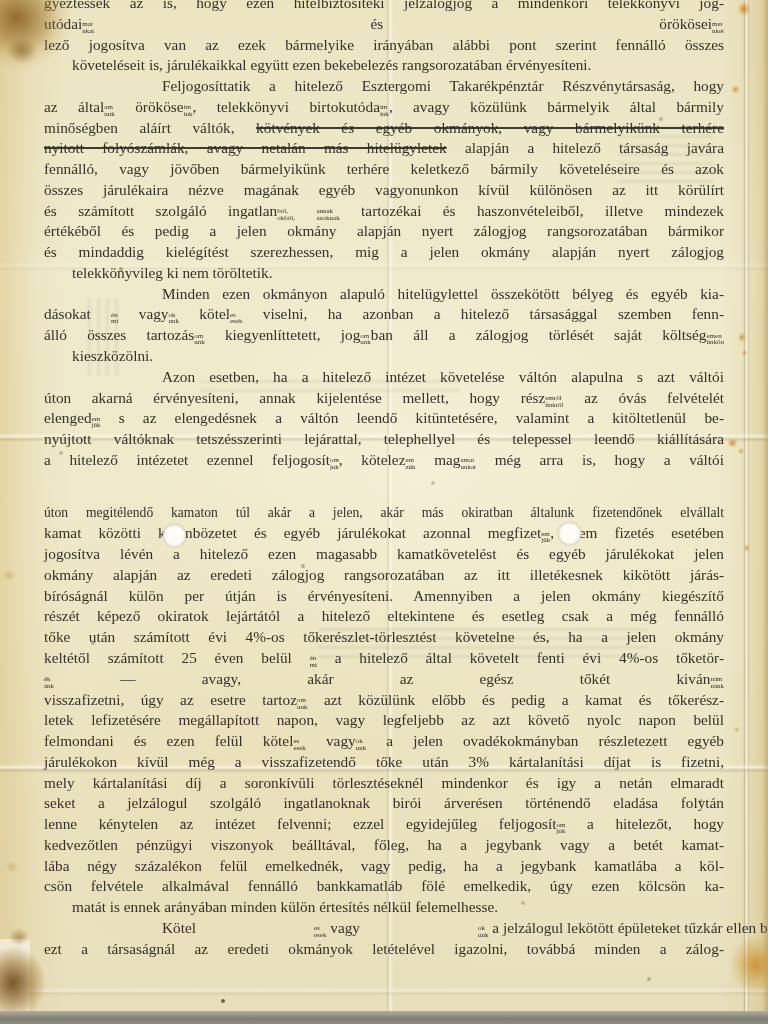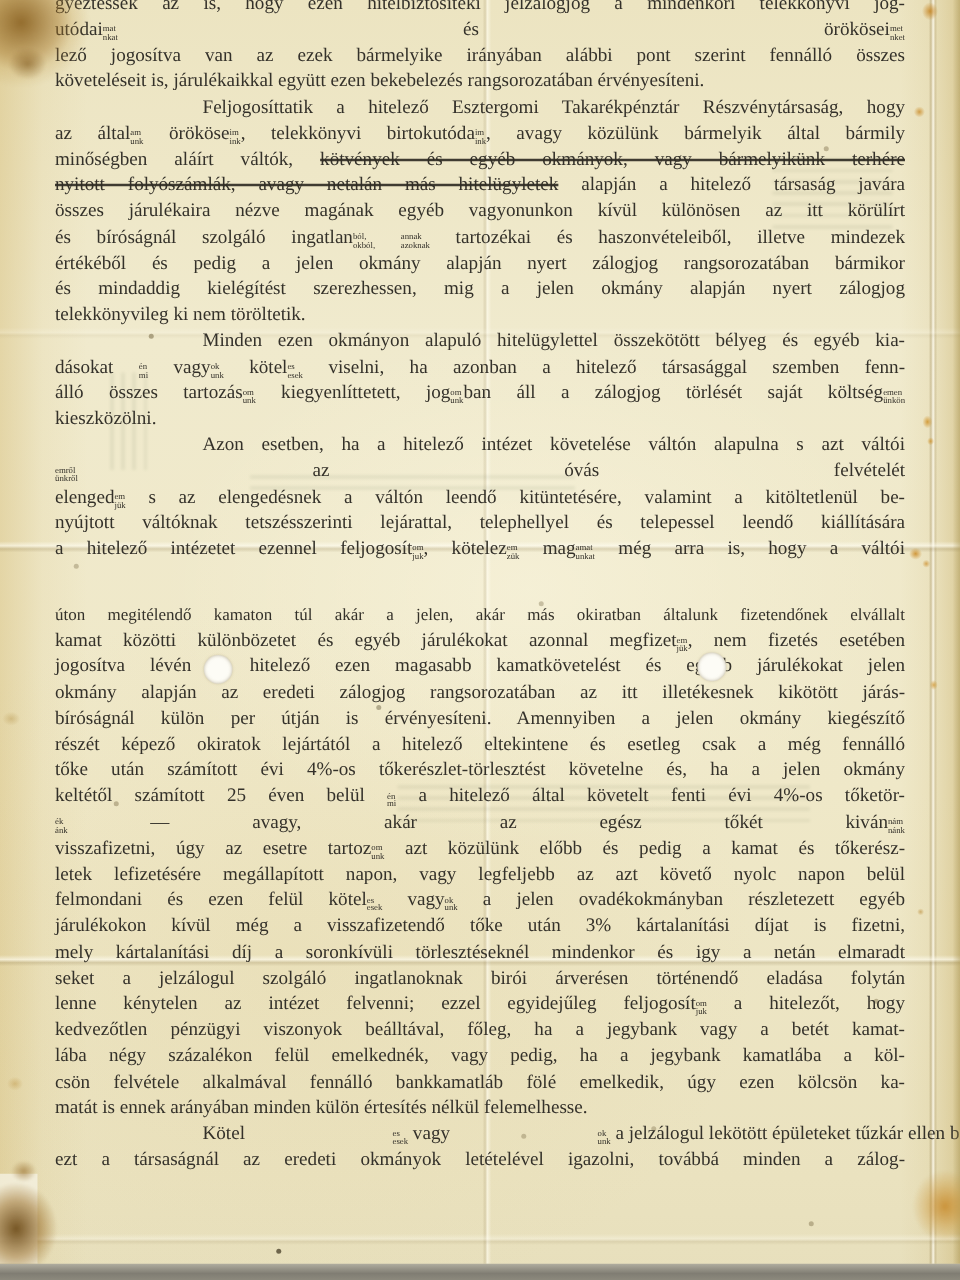--- a/index.html
+++ b/index.html
@@ -16,21 +16,21 @@
   .textblock{
     position:absolute;left:44px;top:-7px;width:680px;z-index:2;
     color:#34312a;font-size:15.3px;line-height:20.78px;
   }
   .para{margin:0;}
   .para.indent .line:first-child{text-indent:118px;}
   .line{
     white-space:nowrap;text-align:justify;text-align-last:justify;
     height:20.78px;overflow:visible;
   }
-  .line.end{text-align-last:left;}
+  .line.end{text-align-last:left;margin-left:28px;}
   .line.cond{font-size:13.6px;margin-top:32px;}
   .strike{text-decoration:line-through;text-decoration-thickness:1.8px;text-decoration-color:rgba(48,44,36,.92);}
   .alt{display:inline-block;vertical-align:-4px;line-height:1;text-align:left;}
   .alt span{display:block;font-size:7px;line-height:6.6px;letter-spacing:0;}
   
   .crease-v{position:absolute;top:0;bottom:13px;width:7px;z-index:1;}
   .crease-v.center{left:386px;background:linear-gradient(90deg,transparent,rgba(125,104,58,.16) 30%,rgba(255,252,238,.65) 55%,transparent);}
   .crease-v.right{left:743px;background:linear-gradient(90deg,transparent,rgba(130,108,58,.28) 25%,rgba(255,252,240,.8) 50%,rgba(130,108,58,.18) 75%,transparent);}
   .crease-h{position:absolute;left:0;right:0;height:9px;z-index:1;}
   .crease-h.c1{top:262px;opacity:.5;background:linear-gradient(180deg,transparent,rgba(255,253,242,.4) 45%,rgba(122,102,56,.12) 70%,transparent);}
@@ -99,35 +99,36 @@
         <div class="line"><span>gyeztessék az is, hogy ezen hitelbiztosítéki jelzálogjog a mindenkori telekkönyvi jog-</span></div>
         <div class="line"><span>utódai</span><span class="alt"><span>mat</span><span>nkat</span></span><span> és örökösei</span><span class="alt"><span>met</span><span>nket</span></span></div>
         <div class="line"><span>lező jogosítva van az ezek bármelyike irányában alábbi pont szerint fennálló összes</span></div>
         <div class="line end"><span>követeléseit is, járulékaikkal együtt ezen bekebelezés rangsorozatában érvényesíteni.</span></div>
       </div>
       <div class="para indent">
         <div class="line"><span>Feljogosíttatik a hitelező Esztergomi Takarékpénztár Részvénytársaság, hogy</span></div>
         <div class="line"><span>az által</span><span class="alt"><span>am</span><span>unk</span></span><span> örököse</span><span class="alt"><span>im</span><span>ink</span></span><span>, telekkönyvi birtokutóda</span><span class="alt"><span>im</span><span>ink</span></span><span>, avagy közülünk bármelyik által bármily</span></div>
         <div class="line"><span>minőségben aláírt váltók, </span><span class="strike">kötvények és egyéb okmányok, vagy bármelyikünk terhére</span></div>
         <div class="line"><span class="strike">nyitott folyószámlák, avagy netalán más hitelügyletek</span><span> alapján a hitelező társaság javára</span></div>
+        <div class="line"><span>fennálló, vagy jövőben bármelyikünk terhére keletkező bármily követeléseire és azok</span></div>
         <div class="line"><span>összes járulékaira nézve magának egyéb vagyonunkon kívül különösen az itt körülírt</span></div>
-        <div class="line"><span>és bíróságnál szolgáló ingatlan</span><span class="alt"><span>ból,</span><span>okból,</span></span><span> </span><span class="alt"><span>annak</span><span>azoknak</span></span><span> tartozékai és haszonvételeiből, illetve mindezek</span></div>
+        <div class="line"><span>és számított szolgáló ingatlan</span><span class="alt"><span>ból,</span><span>okból,</span></span><span> </span><span class="alt"><span>annak</span><span>azoknak</span></span><span> tartozékai és haszonvételeiből, illetve mindezek</span></div>
         <div class="line"><span>értékéből és pedig a jelen okmány alapján nyert zálogjog rangsorozatában bármikor</span></div>
         <div class="line"><span>és mindaddig kielégítést szerezhessen, mig a jelen okmány alapján nyert zálogjog</span></div>
         <div class="line end"><span>telekkönyvileg ki nem töröltetik.</span></div>
       </div>
       <div class="para indent">
         <div class="line"><span>Minden ezen okmányon alapuló hitelügylettel összekötött bélyeg és egyéb kia-</span></div>
         <div class="line"><span>dásokat </span><span class="alt"><span>én</span><span>mi</span></span><span> vagy</span><span class="alt"><span>ok</span><span>unk</span></span><span> kötel</span><span class="alt"><span>es</span><span>esek</span></span><span> viselni, ha azonban a hitelező társasággal szemben fenn-</span></div>
         <div class="line"><span>álló összes tartozás</span><span class="alt"><span>om</span><span>unk</span></span><span> kiegyenlíttetett, jog</span><span class="alt"><span>om</span><span>unk</span></span><span>ban áll a zálogjog törlését saját költség</span><span class="alt"><span>emen</span><span>ünkön</span></span></div>
         <div class="line end"><span>kieszközölni.</span></div>
       </div>
       <div class="para indent">
         <div class="line"><span>Azon esetben, ha a hitelező intézet követelése váltón alapulna s azt váltói</span></div>
-        <div class="line"><span class="alt"><span>emről</span><span>ünkről</span></span><span> az óvás felvételét</span></div>
+        <div class="line"><span>úton akarná érvényesíteni, annak kijelentése mellett, hogy rész</span><span class="alt"><span>emről</span><span>ünkről</span></span><span> az óvás felvételét</span></div>
         <div class="line"><span>elenged</span><span class="alt"><span>em</span><span>jük</span></span><span> s az elengedésnek a váltón leendő kitüntetésére, valamint a kitöltetlenül be-</span></div>
         <div class="line"><span>nyújtott váltóknak tetszésszerinti lejárattal, telephellyel és telepessel leendő kiállítására</span></div>
         <div class="line"><span>a hitelező intézetet ezennel feljogosít</span><span class="alt"><span>om</span><span>juk</span></span><span>, kötelez</span><span class="alt"><span>em</span><span>zük</span></span><span> mag</span><span class="alt"><span>amat</span><span>unkat</span></span><span> még arra is, hogy a váltói</span></div>
         <div class="line cond"><span>úton megitélendő kamaton túl akár a jelen, akár más okiratban általunk fizetendőnek elvállalt</span></div>
         <div class="line"><span>kamat közötti különbözetet és egyéb járulékokat azonnal megfizet</span><span class="alt"><span>em</span><span>jük</span></span><span>, nem fizetés esetében</span></div>
         <div class="line"><span>jogosítva lévén a hitelező ezen magasabb kamatkövetelést és egyéb járulékokat jelen</span></div>
         <div class="line"><span>okmány alapján az eredeti zálogjog rangsorozatában az itt illetékesnek kikötött járás-</span></div>
         <div class="line"><span>bíróságnál külön per útján is érvényesíteni. Amennyiben a jelen okmány kiegészítő</span></div>
         <div class="line"><span>részét képező okiratok lejártától a hitelező eltekintene és esetleg csak a még fennálló</span></div>
         <div class="line"><span>tőke után számított évi 4%-os tőkerészlet-törlesztést követelne és, ha a jelen okmány</span></div>

